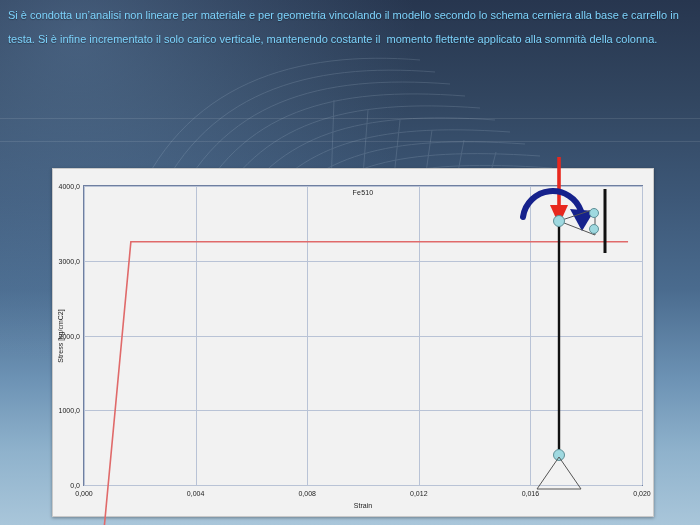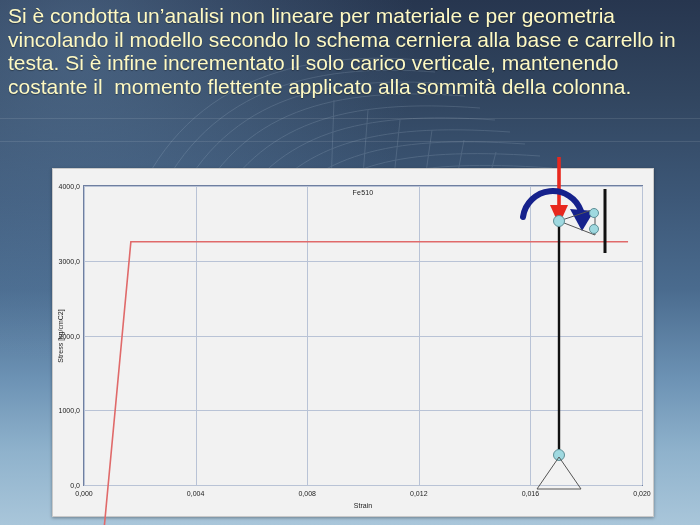--- a/index.html
+++ b/index.html
@@ -22,21 +22,21 @@
   #bg .band{
     position:absolute;left:0;right:0;height:1px;background:rgba(255,255,255,.10);
   }
   #bg .glow{
     position:absolute;left:-10%;top:-20%;width:70%;height:90%;
     background:radial-gradient(ellipse at 30% 30%, rgba(120,160,200,.35), rgba(0,0,0,0) 70%);
   }
   
   #caption{
     position:absolute;left:8px;top:4px;width:684px;
-    color:#fef9c3;font-size:21px;line-height:23.5px;
+    color:#7dd3fc;font-size:11px;line-height:23.5px;
     text-shadow:0 1px 1px rgba(0,0,0,.35);
     white-space:pre-wrap;
   }
   
   #panel{
     position:absolute;left:52px;top:168px;width:600px;height:347px;
     background:#f2f2f2;border:1px solid #c9c9c9;
     box-shadow:0 1px 3px rgba(0,0,0,.35);
   }
   #plotbox{

